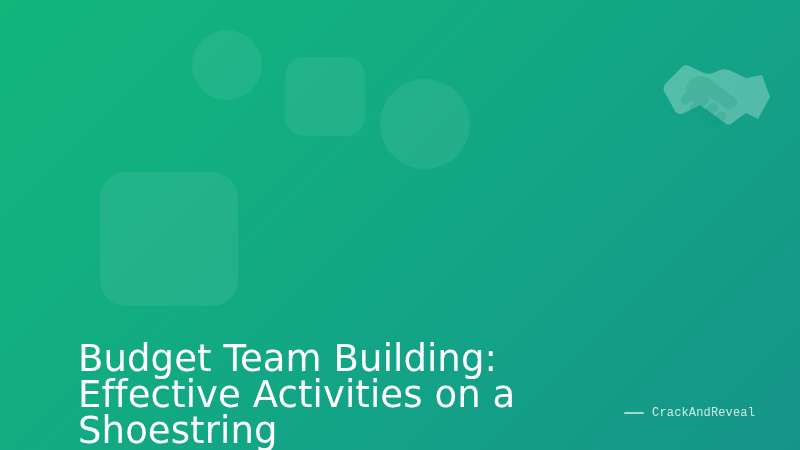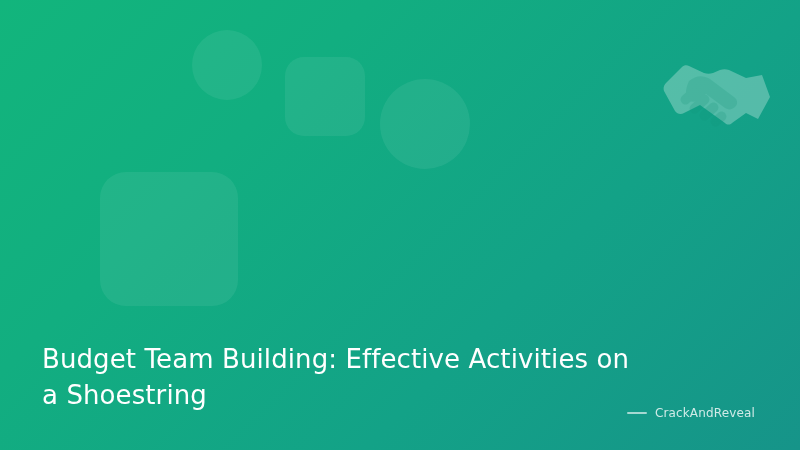--- a/index.html
+++ b/index.html
@@ -65,24 +65,25 @@
 
   
   #title-block {
     position:absolute;
     left:42px;
     top:341px;
     width:600px;
   }
   #page-title {
     color:#ffffff;
-    font-size:26px;
+    font-size:37px;
     font-weight:400;
     line-height:36px;
     letter-spacing:0.1px;
+    margin-left:36px;
   }
 
   
   #brand {
     position:absolute;
     right:45px;
     top:406px;
     display:flex;
     align-items:center;
     gap:8px;
@@ -92,20 +93,21 @@
     width:20px; height:1.5px;
     background:rgba(255,255,255,0.62);
     border-radius:1px;
   }
   #brand-name {
     color:rgba(255,255,255,0.80);
     font-size:12px;
     font-weight:400;
     letter-spacing:0.15px;
     white-space:nowrap;
+    font-family:Liberation Mono, monospace;
   }
 </style>
 </head>
 <body>
 
 <div id="card">
 
   <div id="decor">
     <div class="shape circle" id="shape-circle-sm"></div>
     <div class="shape" id="shape-square-md"></div>

